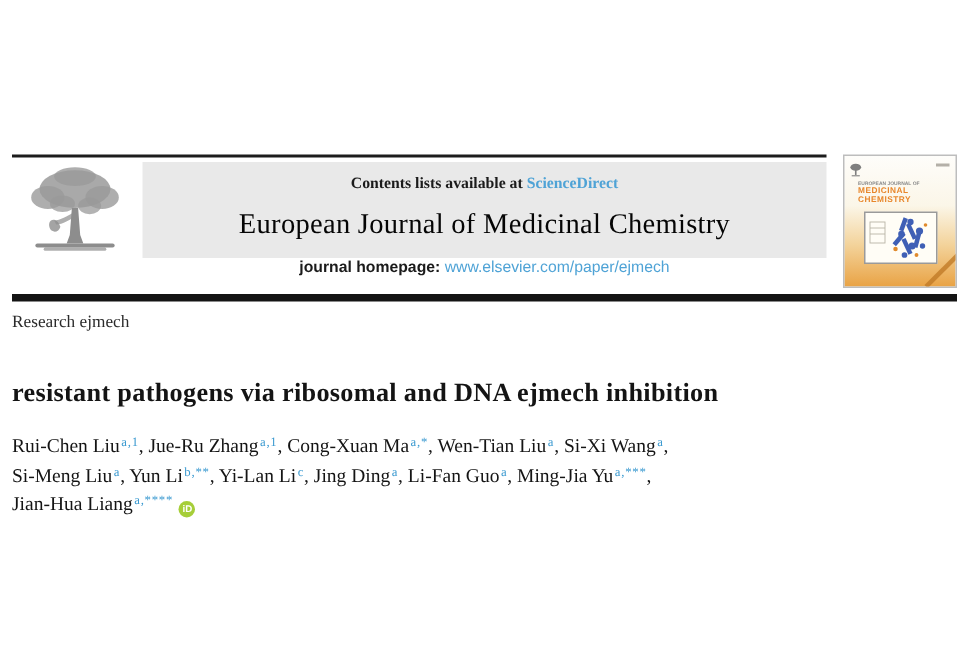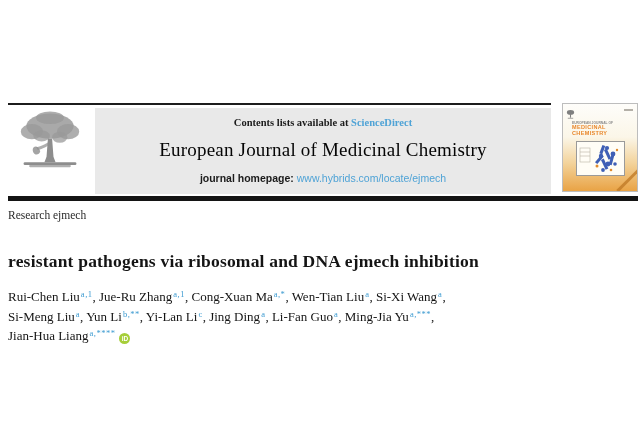--- a/index.html
+++ b/index.html
@@ -25,21 +25,21 @@
   .publisher-logo svg { display: block; margin: 0 auto; }
   .publisher-name {
     font-family: "Liberation Serif", serif;
     font-size: 14.5px; letter-spacing: 0.6px;
     color: #e8731e; line-height: 1;
     margin-top: 1px; white-space: nowrap;
   }
 
   .journal-banner {
     position: absolute; left: 95px; top: 108px;
-    width: 456px; height: 86px;
+    width: 456px; height: 64px;
     background: #e9e9e9;
     text-align: center;
   }
   .contents-line {
     margin-top: 9px;
     font-size: 10.5px; font-weight: 700; color: #1b1b1b;
   }
   .contents-line a, .homepage-line a { text-decoration: none; }
   .link-blue { color: #4fa3d6; }
   .journal-name {
@@ -155,21 +155,21 @@
           <rect x="12" y="78" width="76" height="4" rx="2"></rect>
           <rect x="20" y="82" width="60" height="3" rx="1.5" opacity="0.7"></rect>
         </g>
       </svg>
     </span>
   </div>
 
   <div class="journal-banner">
     <div class="contents-line"><span>Contents lists available at </span><a href="#" class="link-blue">ScienceDirect</a></div>
     <div class="journal-name">European Journal of Medicinal Chemistry</div>
-    <div class="homepage-line"><span>journal homepage: </span><a href="#" class="link-blue">www.hybrids.com/locate/ejmech</a></div>
+    <div class="homepage-line"><span>journal homepage: </span><a href="#" class="link-blue">www.elsevier.com/paper/ejmech</a></div>
   </div>
 
   <div class="cover">
     <span class="cover-minitree">
       <svg width="9" height="11" viewBox="0 0 100 110">
         <ellipse cx="50" cy="32" rx="40" ry="26" fill="#7f7f7f"></ellipse>
         <rect x="44" y="50" width="12" height="40" fill="#7f7f7f"></rect>
         <rect x="20" y="92" width="60" height="8" fill="#7f7f7f"></rect>
       </svg>
     </span>

